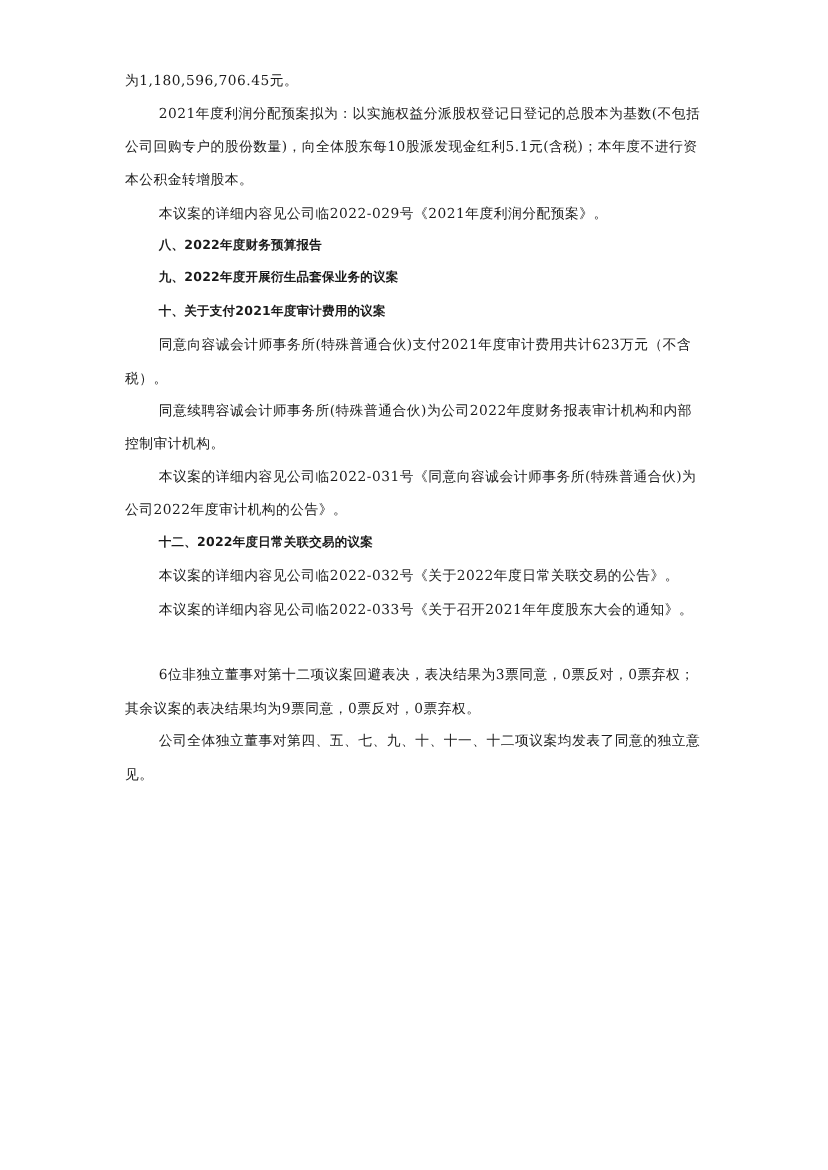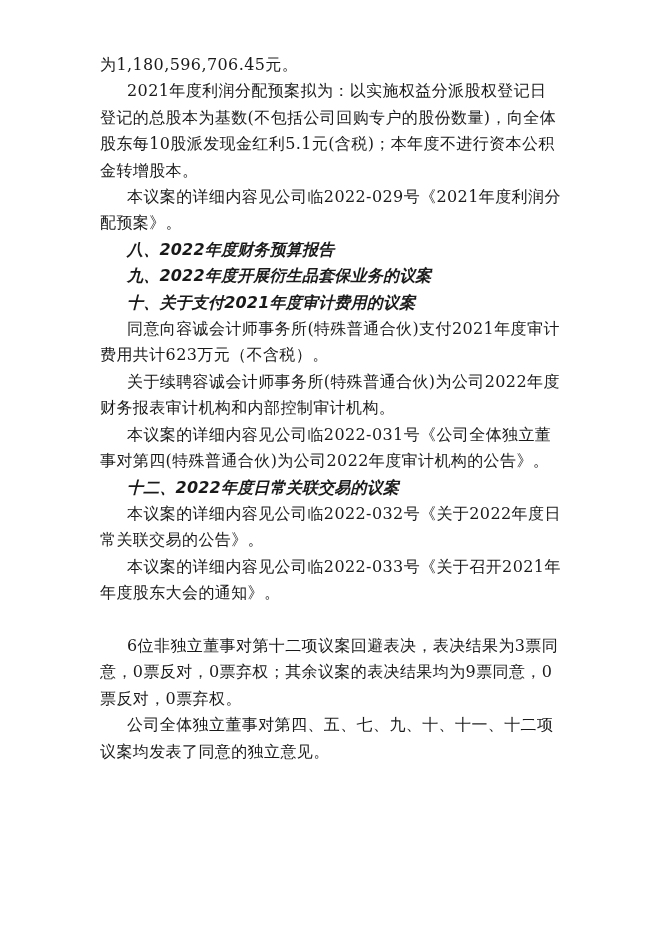--- a/index.html
+++ b/index.html
@@ -1,37 +1,37 @@
 <!DOCTYPE html>
 <html><head>
 <meta charset="utf-8">
 <style>
   html, body { margin: 0; padding: 0; background: #ffffff; }
   body { width: 662px; height: 936px; position: relative; overflow: hidden;
          font-family: "DejaVu Serif", "Liberation Serif", serif; color: #1a1a1a; }
   .page { position: absolute; left: 100px; top: 52px; width: 462px; }
-  .p { font-size: 16px; line-height: 26.4px; margin: 0; text-indent: 27px;
+  .p { font-size: 11px; line-height: 26.4px; margin: 0; text-indent: 27px;
        white-space: normal; word-break: break-all; letter-spacing: 0.4px; }
   .p.noindent { text-indent: 0; }
-  .h { font-size: 16px; line-height: 26.4px; margin: 0; text-indent: 27px;
-       font-weight: bold; font-family: "DejaVu Sans", "Liberation Sans", sans-serif; letter-spacing: 0.2px; font-style: italic; }
+  .h { font-size: 10px; line-height: 26.4px; margin: 0; text-indent: 27px;
+       font-weight: bold; font-family: "DejaVu Sans", "Liberation Sans", sans-serif; letter-spacing: 0.2px; }
   .gap { height: 26.4px; }
 </style>
 </head>
 <body>
 
 <div class="page">
   <p class="p noindent">为1,180,596,706.45元。</p>
   <p class="p">2021年度利润分配预案拟为：以实施权益分派股权登记日登记的总股本为基数(不包括公司回购专户的股份数量)，向全体股东每10股派发现金红利5.1元(含税)；本年度不进行资本公积金转增股本。</p>
   <p class="p">本议案的详细内容见公司临2022-029号《2021年度利润分配预案》。</p>
   <p class="h">八、2022年度财务预算报告</p>
   <p class="h">九、2022年度开展衍生品套保业务的议案</p>
   <p class="h">十、关于支付2021年度审计费用的议案</p>
   <p class="p">同意向容诚会计师事务所(特殊普通合伙)支付2021年度审计费用共计623万元（不含税）。</p>
-  <p class="p">关于续聘容诚会计师事务所(特殊普通合伙)为公司2022年度财务报表审计机构和内部控制审计机构。</p>
-  <p class="p">本议案的详细内容见公司临2022-031号《公司全体独立董事对第四(特殊普通合伙)为公司2022年度审计机构的公告》。</p>
+  <p class="p">同意续聘容诚会计师事务所(特殊普通合伙)为公司2022年度财务报表审计机构和内部控制审计机构。</p>
+  <p class="p">本议案的详细内容见公司临2022-031号《同意向容诚会计师事务所(特殊普通合伙)为公司2022年度审计机构的公告》。</p>
   <p class="h">十二、2022年度日常关联交易的议案</p>
   <p class="p">本议案的详细内容见公司临2022-032号《关于2022年度日常关联交易的公告》。</p>
   <p class="p">本议案的详细内容见公司临2022-033号《关于召开2021年年度股东大会的通知》。</p>
   <div class="gap"></div>
   <p class="p">6位非独立董事对第十二项议案回避表决，表决结果为3票同意，0票反对，0票弃权；其余议案的表决结果均为9票同意，0票反对，0票弃权。</p>
   <p class="p">公司全体独立董事对第四、五、七、九、十、十一、十二项议案均发表了同意的独立意见。</p>
 </div>
 
 </body></html>

